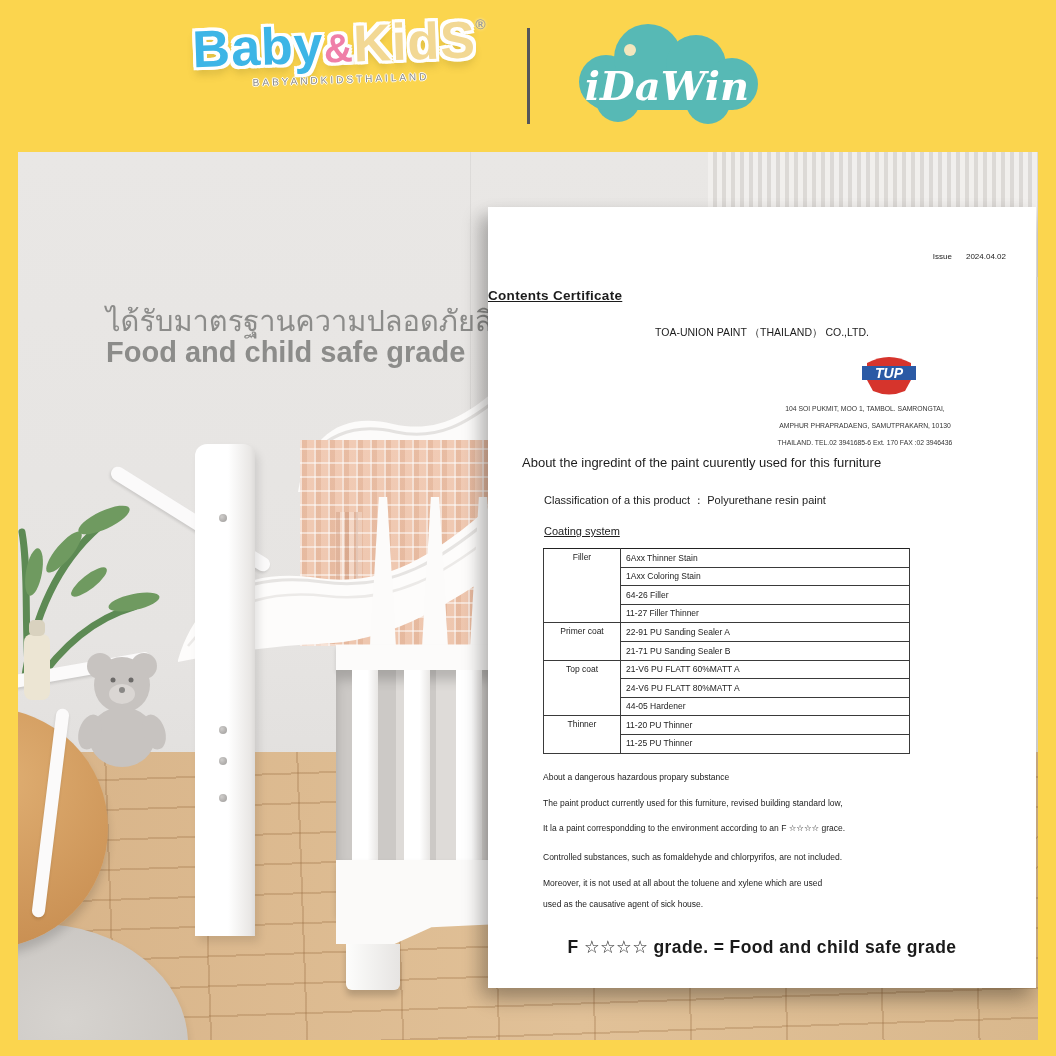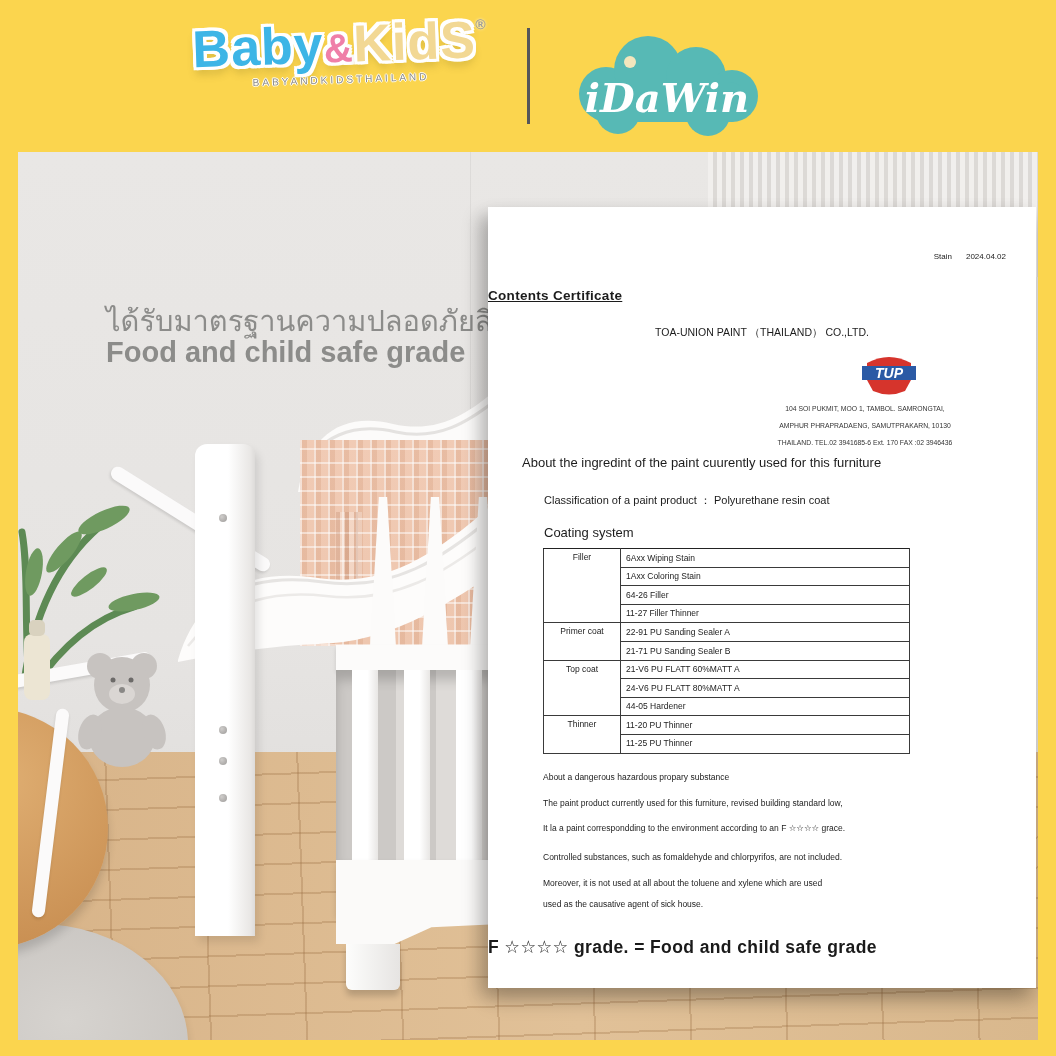--- a/index.html
+++ b/index.html
@@ -14,21 +14,21 @@
       3px 3px 0 #fff,-3px -3px 0 #fff,3px -3px 0 #fff,-3px 3px 0 #fff,0 7px 8px rgba(90,80,20,.25);}
   .bk-baby{color:#3db5e6;}
   .bk-amp{color:#ef7fa8;font-size:40px;}
   .bk-kids{color:#f2d894;}
   .bk-reg{font-size:14px;color:#9a9a98;vertical-align:28px;text-shadow:0 0 3px #fff;}
   .bk-sub{margin-top:0px;font-size:10px;letter-spacing:3px;color:#8b8b89;
     text-shadow:1px 0 #fff,-1px 0 #fff,0 1px #fff,0 -1px #fff;}
   .dealer{position:absolute;left:170px;top:107px;width:340px;text-align:center;
     font-size:27px;font-weight:bold;color:#4b4b49;letter-spacing:1px;}
   .hdr-divider{position:absolute;left:527px;top:28px;width:3px;height:96px;background:#55565a;}
-  .cloud-wrap{position:absolute;left:556px;top:32px;}
+  .cloud-wrap{position:absolute;left:556px;top:20px;}
 
   
   .photo{position:absolute;left:18px;top:152px;width:1020px;height:888px;overflow:hidden;
     background:linear-gradient(180deg,#e9e7e5 0%,#e6e4e2 55%,#e2e0de 70%);}
   .slatwall{position:absolute;left:690px;top:0;width:330px;height:125px;
     background:repeating-linear-gradient(90deg,#f1efed 0 5px,#dcd9d6 5px 9px);}
   .wall-seam{position:absolute;left:452px;top:0;width:1px;height:420px;background:rgba(0,0,0,0.05);}
   .floor{position:absolute;left:0;top:600px;width:1020px;height:288px;
     background-image:
       repeating-linear-gradient(178deg, rgba(150,105,60,0.28) 0 2px, rgba(150,105,60,0) 2px 30px),
@@ -84,30 +84,30 @@
   .issue{position:absolute;right:30px;top:45px;font-size:8px;color:#222;}
   .issue span{margin-left:14px;}
   .cert-title{position:absolute;left:0;top:81px;width:100%;
     font-size:13.5px;font-weight:bold;text-decoration:underline;letter-spacing:.3px;}
   .company{position:absolute;left:0;top:119px;width:100%;text-align:center;font-size:10.5px;}
   .tup-wrap{position:absolute;left:370px;top:143px;}
   .addr{position:absolute;right:26px;top:193px;width:290px;text-align:center;
     font-size:6.8px;color:#333;line-height:17px;white-space:nowrap;}
   .intro{position:absolute;left:34px;top:248px;font-size:13px;}
   .classification{position:absolute;left:56px;top:286px;font-size:11px;}
-  .coating-head{position:absolute;left:56px;top:318px;font-size:13px;}
+  .coating-head{position:absolute;left:56px;top:318px;font-size:11px;text-decoration:underline;}
   .ctable{position:absolute;left:55px;top:341px;border-collapse:collapse;font-size:8.5px;color:#222;}
   .ctable td{border:1px solid #3a3a3a;height:17.6px;padding:0 5px;line-height:1;}
   .ctable td.lbl{width:66px;text-align:center;vertical-align:top;padding-top:4px;}
   .ctable td.val{width:278px;}
   .ctable tr.grp td{border-top:1.6px solid #222;}
   .ctable{border:1.6px solid #222;padding-left:32px;}
   .note{position:absolute;left:55px;font-size:8.5px;color:#222;white-space:nowrap;}
   .n0{top:565px;} .n1{top:591px;} .n2{top:616px;} .n3{top:645px;} .n4{top:671px;} .n5{top:692px;}
-  .grade{position:absolute;left:0;top:730px;width:100%;text-align:left;
+  .grade{position:absolute;left:0;top:730px;width:100%;text-align:center;
     font-size:17.5px;font-weight:600;color:#1a1a1a;letter-spacing:.4px;}
 </style>
 </head>
 <body>
 
 <div id="canvas">
 
   <div class="header">
     <div class="bk-logo">
       <span class="bk-word"><span class="bk-baby">Baby</span><span class="bk-amp">&amp;</span><span class="bk-kids">KidS</span><span class="bk-reg">®</span></span>
@@ -206,48 +206,48 @@
       <div class="screw" style="left:24px;top:70px"></div>
       <div class="screw" style="left:24px;top:282px"></div>
       <div class="screw" style="left:24px;top:313px"></div>
       <div class="screw" style="left:24px;top:350px"></div>
     </div>
 
     <div class="th-line th2">ได้รับมาตรฐานความปลอดภัยสี</div>
     <div class="th-line th3">Food and child safe grade</div>
 
     <div class="paper">
-      <div class="issue"><span style="margin-left:0">Stain</span><span>2024.04.02</span></div>
+      <div class="issue"><span style="margin-left:0">Issue</span><span>2024.04.02</span></div>
       <div class="cert-title">Contents Certificate</div>
       <div class="company">TOA-UNION PAINT （THAILAND） CO.,LTD.</div>
 
       <div class="tup-wrap">
         <svg width="62" height="46" viewBox="0 0 62 46">
           <path d="M9,13 Q31,1 53,13 L53,16 L9,16 Z" fill="#d6342c"></path>
           <rect x="4" y="16" width="54" height="14" fill="#2b5aa5"></rect>
           <path d="M9,30 L53,30 L47,41 Q31,48 15,41 Z" fill="#d6342c"></path>
           <text x="31" y="28" text-anchor="middle" font-size="14" font-weight="bold" font-style="italic" fill="#ffffff" font-family="'Liberation Sans',sans-serif">TUP</text>
         </svg>
       </div>
 
       <div class="addr">
         <div>104 SOI PUKMIT, MOO 1, TAMBOL. SAMRONGTAI,</div>
         <div>AMPHUR PHRAPRADAENG, SAMUTPRAKARN, 10130</div>
         <div>THAILAND. TEL.02 3941685-6 Ext. 170      FAX :02 3946436</div>
       </div>
 
       <div class="intro">About the ingredint of the paint cuurently used for this furniture</div>
-      <div class="classification">Classification of a paint product ： Polyurethane resin coat</div>
+      <div class="classification">Classification of a this product ： Polyurethane resin paint</div>
       <div class="coating-head">Coating system</div>
 
       <table class="ctable">
         <tbody>
             <tr class="grp">
           <td class="lbl" rowspan="4">Filler</td>
-          <td class="val">6Axx Wiping Stain</td>
+          <td class="val">6Axx Thinner Stain</td>
             </tr>
         <tr>
               <td class="val">1Axx Coloring Stain</td>
             </tr>
         <tr>
               <td class="val">64-26 Filler</td>
             </tr>
         <tr>
               <td class="val">11-27 Filler Thinner</td>
             </tr>

